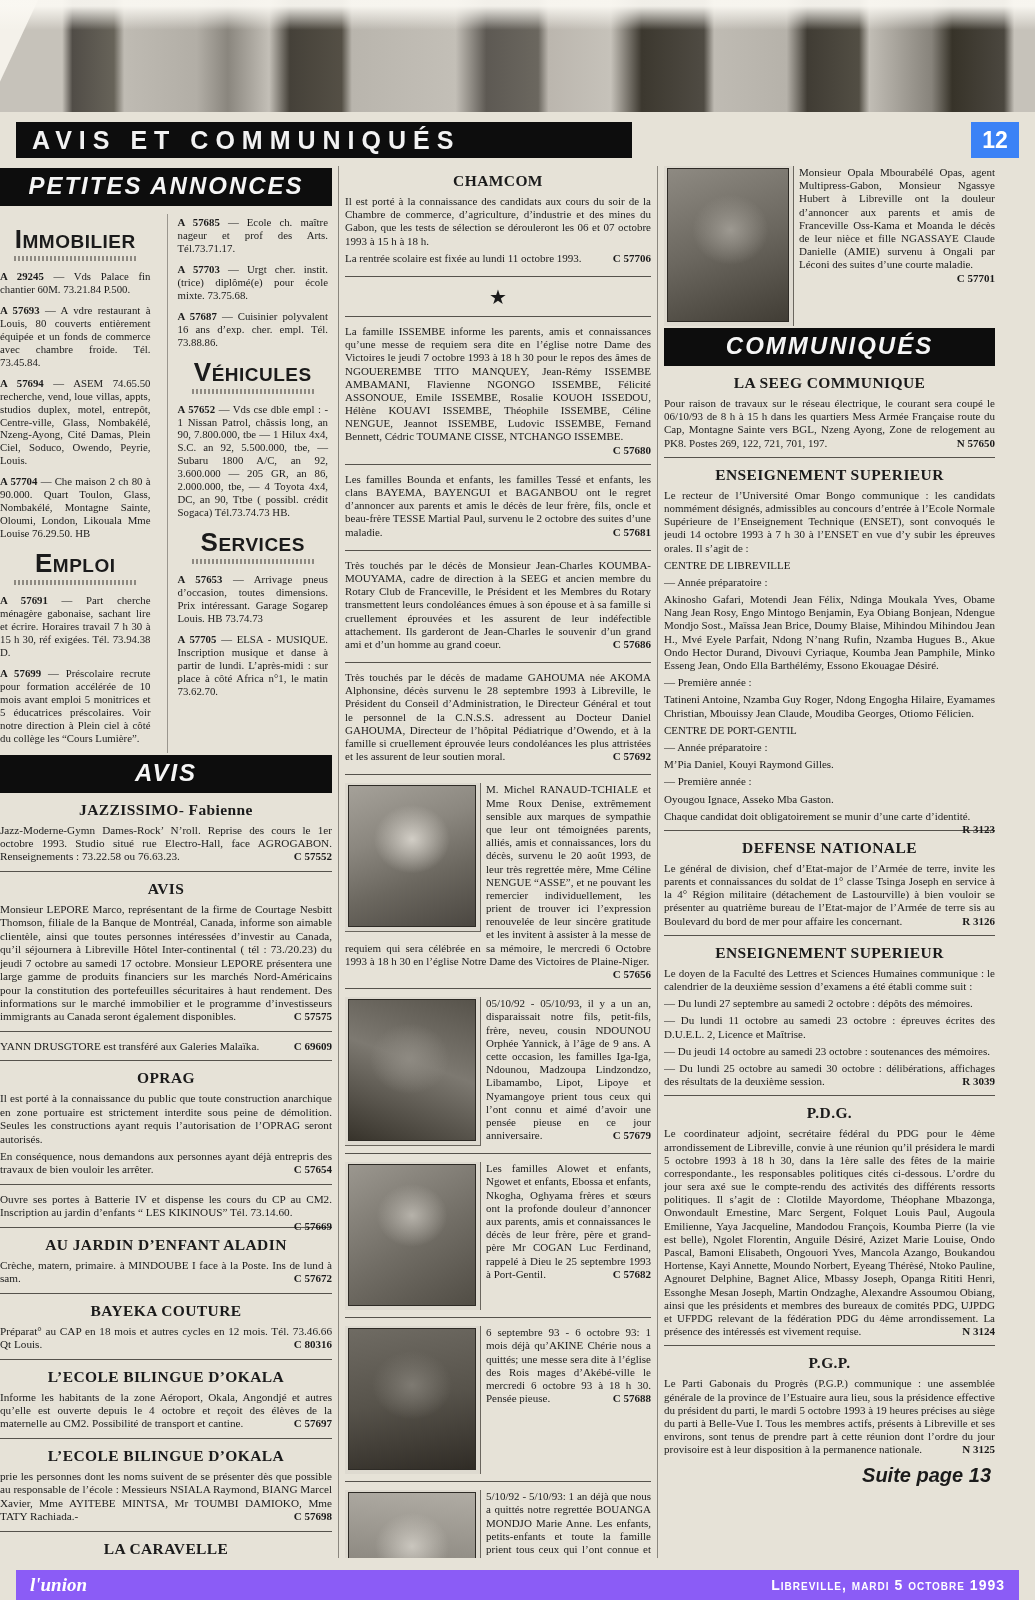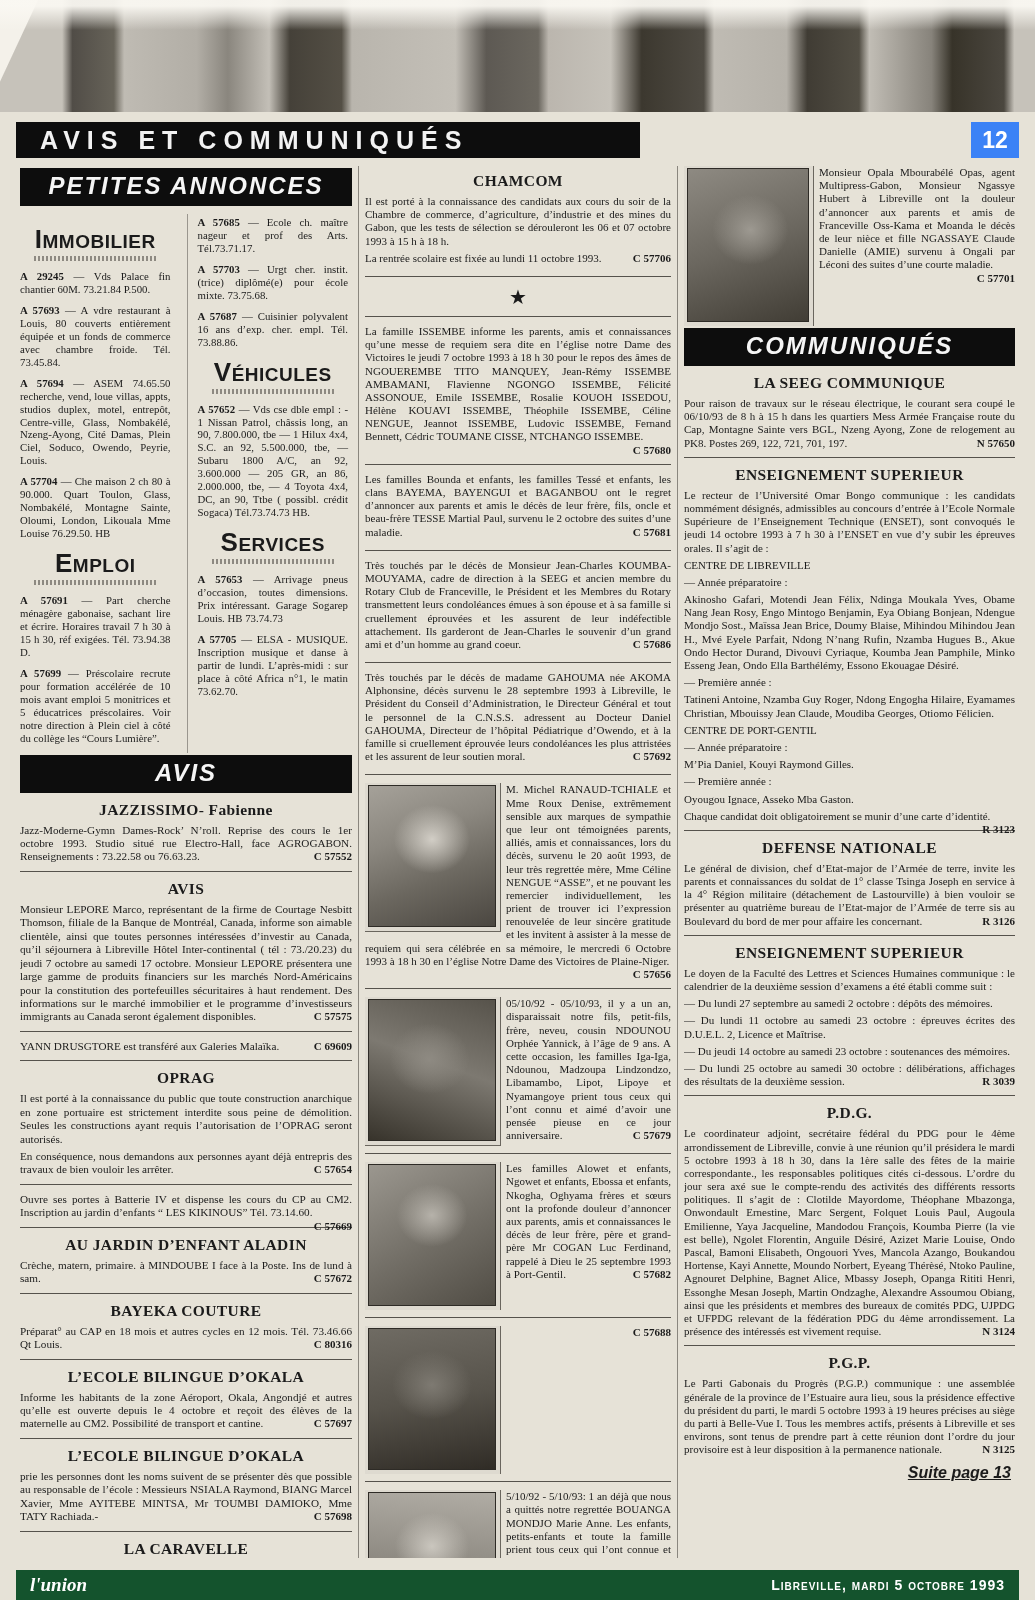--- a/index.html
+++ b/index.html
@@ -6,24 +6,24 @@
   body{background:#b8b4aa;font-family:"Liberation Serif",serif;}
   .page{position:relative;width:1035px;height:1600px;margin:0 auto;background:#e6e2d7;overflow:hidden;color:#1b1b1b;}
   
   .topstrip{height:112px;width:100%;
     background:
       linear-gradient(180deg,rgba(250,248,242,.95) 0 6px,rgba(250,248,242,0) 30px),
       linear-gradient(115deg,#f4f1ea 0 34px,rgba(0,0,0,0) 35px),
       linear-gradient(90deg,#c6c2ba 0,#c6c2ba 6%,#514d47 7%,#676359 11%,#bfbbb3 12%,#b2aea6 19%,#8a867e 22%,#c3bfb7 26%,#454139 28%,#544f45 33%,#b9b5ad 34%,#c3bfb7 44%,#5d5953 47%,#6b675f 52%,#bbb6ae 53%,#c6c2ba 59%,#3c382f 62%,#4f4b43 68%,#bfbbb3 69%,#b6b2aa 76%,#403c34 78%,#524e44 83%,#c1bdb5 84%,#87837b 90%,#373329 92%,#4b473f 97%,#c6c2ba 98%);}
   .hdrrow{display:flex;align-items:stretch;height:36px;margin:10px 16px 8px;}
   .hdrbar{flex:0 0 600px;background:#0d0d0d;color:#f2f2f2;display:flex;align-items:center;
-    font-family:"Liberation Sans",sans-serif;font-weight:bold;font-size:25px;letter-spacing:7px;padding-left:24px;}
+    font-family:"Liberation Sans",sans-serif;font-weight:bold;font-size:25px;letter-spacing:7px;padding-left:16px;}
   .pageno{margin-left:auto;background:#3b82f6;color:#fff;width:48px;display:flex;align-items:center;justify-content:center;
     font-family:"Liberation Sans",sans-serif;font-weight:bold;font-size:23px;}
-  .content{display:flex;margin:0 20px;height:1392px;overflow:hidden;}
+  .content{display:flex;margin:0 0;height:1392px;overflow:hidden;}
   .col{overflow:hidden;}
   .colL{width:332px;}
   .colM{width:306px;}
   .colR{width:331px;}
   .vrule{width:1px;background:#8a867e;margin:0 6px;}
   
   .banner{background:#0d0d0d;color:#f5f5f5;text-align:center;font-family:"Liberation Sans",sans-serif;
     font-weight:bold;font-style:italic;font-size:24px;letter-spacing:2px;padding:4px 0 6px;margin:2px 0 8px;}
   
   .pacols{display:flex;gap:12px;}
@@ -44,23 +44,23 @@
   
   .photo{float:left;width:126px;height:140px;margin:2px 10px 4px 3px;border:1px solid #2e2b26;
     box-shadow:0 0 0 4px #dedad0,0 0 0 5px #6a665e;
     background:radial-gradient(ellipse 42% 34% at 50% 38%,#d2cec6 0%,rgba(0,0,0,0) 72%),linear-gradient(160deg,#a5a199 0%,#8b877f 35%,#6b675f 65%,#4b4741 100%);}
   .ph2{background:radial-gradient(ellipse 45% 36% at 48% 42%,#8e8a82 0%,rgba(0,0,0,0) 70%),linear-gradient(200deg,#57534b 0%,#7d7971 45%,#37332b 100%);}
   .ph3{background:radial-gradient(ellipse 40% 32% at 50% 36%,#b6b2aa 0%,rgba(0,0,0,0) 70%),linear-gradient(150deg,#9b978f 0%,#716d65 55%,#514d45 100%);}
   .ph4{background:radial-gradient(ellipse 44% 34% at 50% 40%,#7e7a72 0%,rgba(0,0,0,0) 72%),linear-gradient(170deg,#6f6b63 0%,#57534b 50%,#302c26 100%);}
   .ph5{background:radial-gradient(ellipse 42% 34% at 50% 38%,#cac6be 0%,rgba(0,0,0,0) 70%),linear-gradient(185deg,#b0aca4 0%,#8b877f 55%,#5b574f 100%);}
   .ph6{width:120px;height:152px;background:radial-gradient(ellipse 44% 32% at 52% 40%,#9d9991 0%,rgba(0,0,0,0) 72%),linear-gradient(160deg,#8e8a82 0%,#6b675f 50%,#413d35 100%);}
   .necitem{overflow:hidden;}
-  .suite{font-family:"Liberation Sans",sans-serif;font-weight:bold;font-style:italic;font-size:16px;text-align:right;margin:8px 4px 0 0;text-decoration:underline;}
-  
-  .footer{display:flex;align-items:center;height:30px;background:#14532d;margin:12px 16px 0;padding:0 14px;}
+  .suite{font-family:"Liberation Sans",sans-serif;font-weight:bold;font-style:italic;font-size:20px;text-align:right;margin:8px 4px 0 0;}
+  
+  .footer{display:flex;align-items:center;height:30px;background:#8b5cf6;margin:12px 16px 0;padding:0 14px;}
   .brand{color:#fff;font-family:"Liberation Serif",serif;font-weight:bold;font-style:italic;font-size:19px;}
   .fdate{margin-left:auto;color:#fff;font-family:"Liberation Sans",sans-serif;font-weight:bold;font-size:14px;font-variant:small-caps;letter-spacing:1px;}
 </style>
 </head>
 <body>
 
 <div class="page">
   <div class="topstrip"></div>
 
   <div class="hdrrow">
@@ -190,21 +190,21 @@
         <p class="body"><span>05/10/92 - 05/10/93, il y a un an, disparaissait notre fils, petit-fils, frère, neveu, cousin NDOUNOU Orphée Yannick, à l’âge de 9 ans. A cette occasion, les familles Iga-Iga, Ndounou, Madzoupa Lindzondzo, Libamambo, Lipot, Lipoye et Nyamangoye prient tous ceux qui l’ont connu et aimé d’avoir une pensée pieuse en ce jour anniversaire.</span><span class="ref">C 57679</span></p>
       </div>
       <div class="sep"></div>
       <div class="necitem">
         <div class="photo ph3"></div>
         <p class="body"><span>Les familles Alowet et enfants, Ngowet et enfants, Ebossa et enfants, Nkogha, Oghyama frères et sœurs ont la profonde douleur d’annoncer aux parents, amis et connaissances le décès de leur frère, père et grand-père Mr COGAN Luc Ferdinand, rappelé à Dieu le 25 septembre 1993 à Port-Gentil.</span><span class="ref">C 57682</span></p>
       </div>
       <div class="sep"></div>
       <div class="necitem">
         <div class="photo ph4"></div>
-        <p class="body"><span class="ref">C 57688</span></p>
+        <p class="body"><span>6 septembre 93 - 6 octobre 93: 1 mois déjà qu’AKINE Chérie nous a quittés; une messe sera dite à l’église des Rois mages d’Akébé-ville le mercredi 6 octobre 93 à 18 h 30. Pensée pieuse.</span><span class="ref">C 57688</span></p>
       </div>
       <div class="sep"></div>
       <div class="necitem">
         <div class="photo ph5"></div>
         <p class="body"><span>5/10/92 - 5/10/93: 1 an déjà que nous a quittés notre regrettée BOUANGA MONDJO Marie Anne. Les enfants, petits-enfants et toute la famille prient tous ceux qui l’ont connue et aimée d’avoir une pensée pieuse pour elle en ce jour anniversaire. MAMAMAME, nous ne t’oublierons jamais.</span></p>
       </div>
     </div>
 
     <div class="vrule"></div>
 

